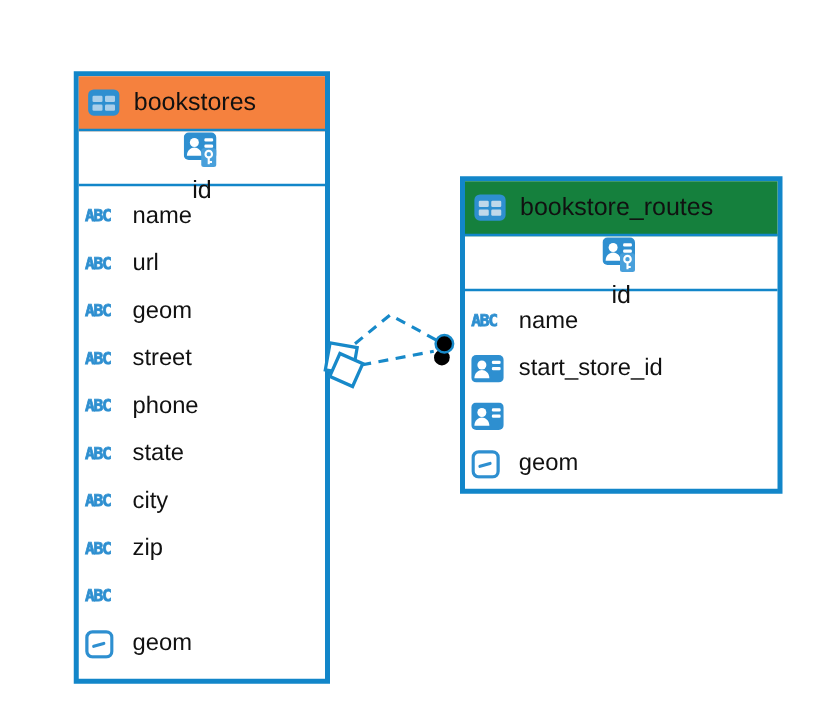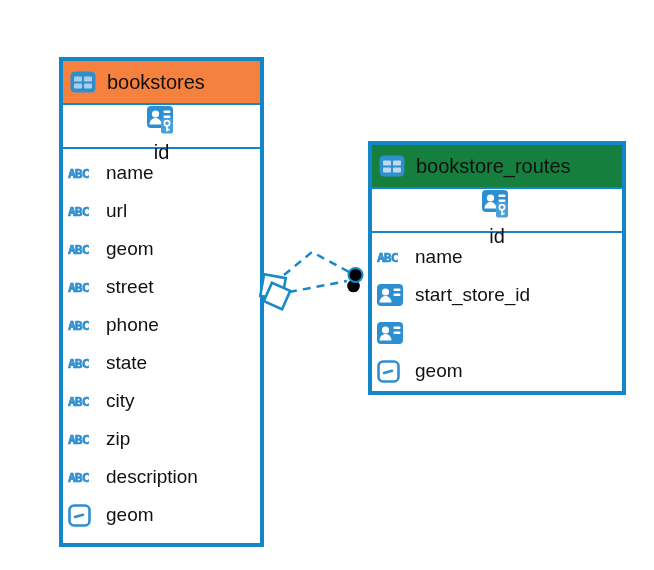--- a/index.html
+++ b/index.html
@@ -114,21 +114,20 @@
     <div class="colrow">
       <span class="icon-slot">
           <span class="abc">ABC</span>
         </span>
       <span>zip</span>
     </div>
     <div class="colrow">
       <span class="icon-slot">
           <span class="abc">ABC</span>
         </span>
-      <span>description</span>
     </div>
     <div class="colrow">
       <span class="icon-slot">
         <svg width="23" height="23" viewBox="0 0 23 23">
           <rect x="1.5" y="1.5" width="20" height="20" rx="4.5" fill="none" stroke="#2E8FD0" stroke-width="2.6"></rect>
           <line x1="7" y1="13" x2="15" y2="10.8" stroke="#2E8FD0" stroke-width="2.6" stroke-linecap="round"></line>
         </svg>
       </span>
       <span>geom</span>
     </div>

